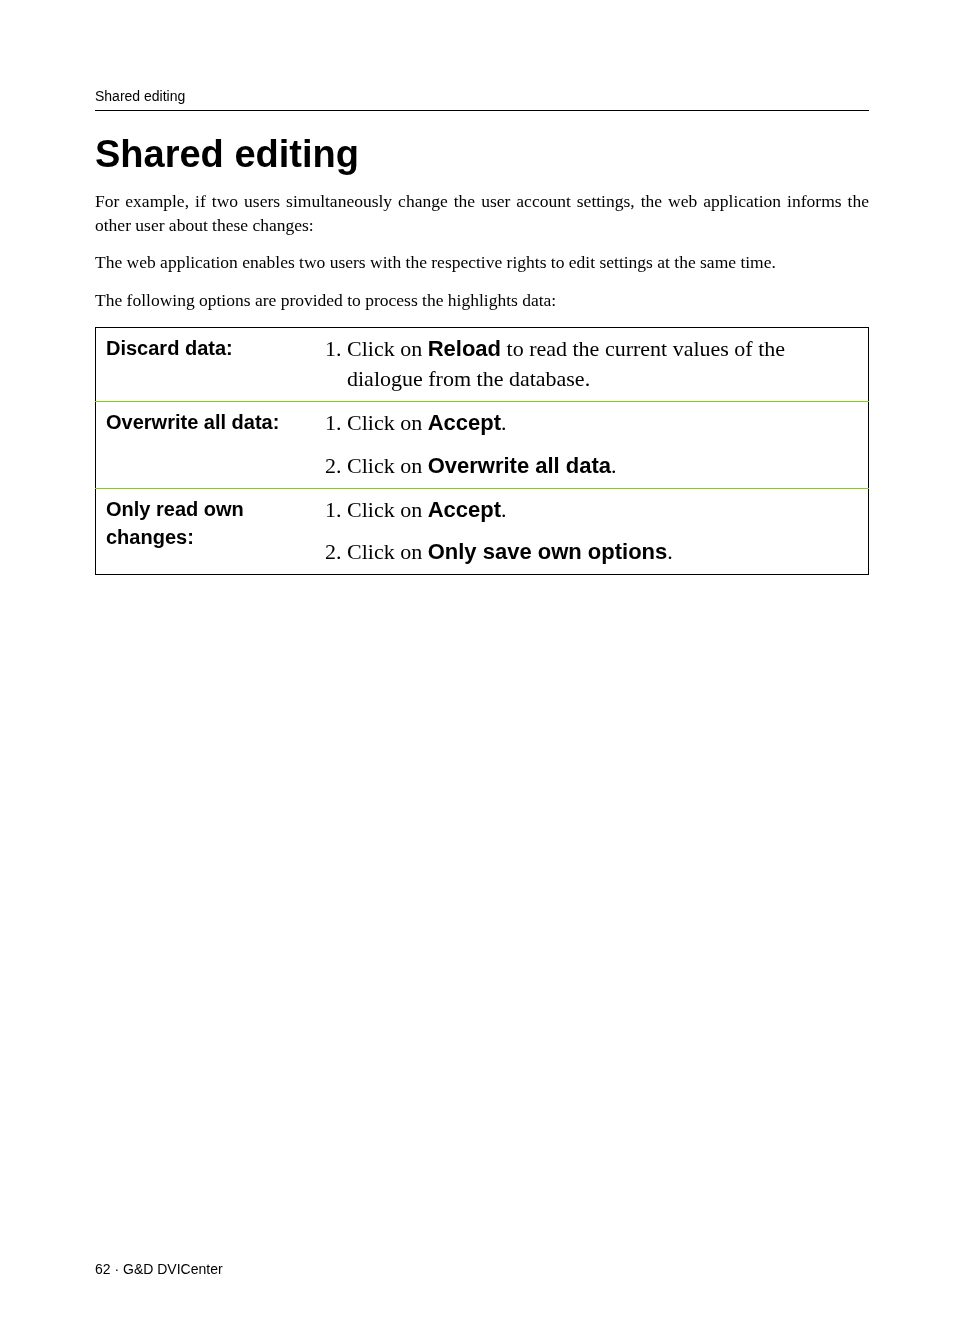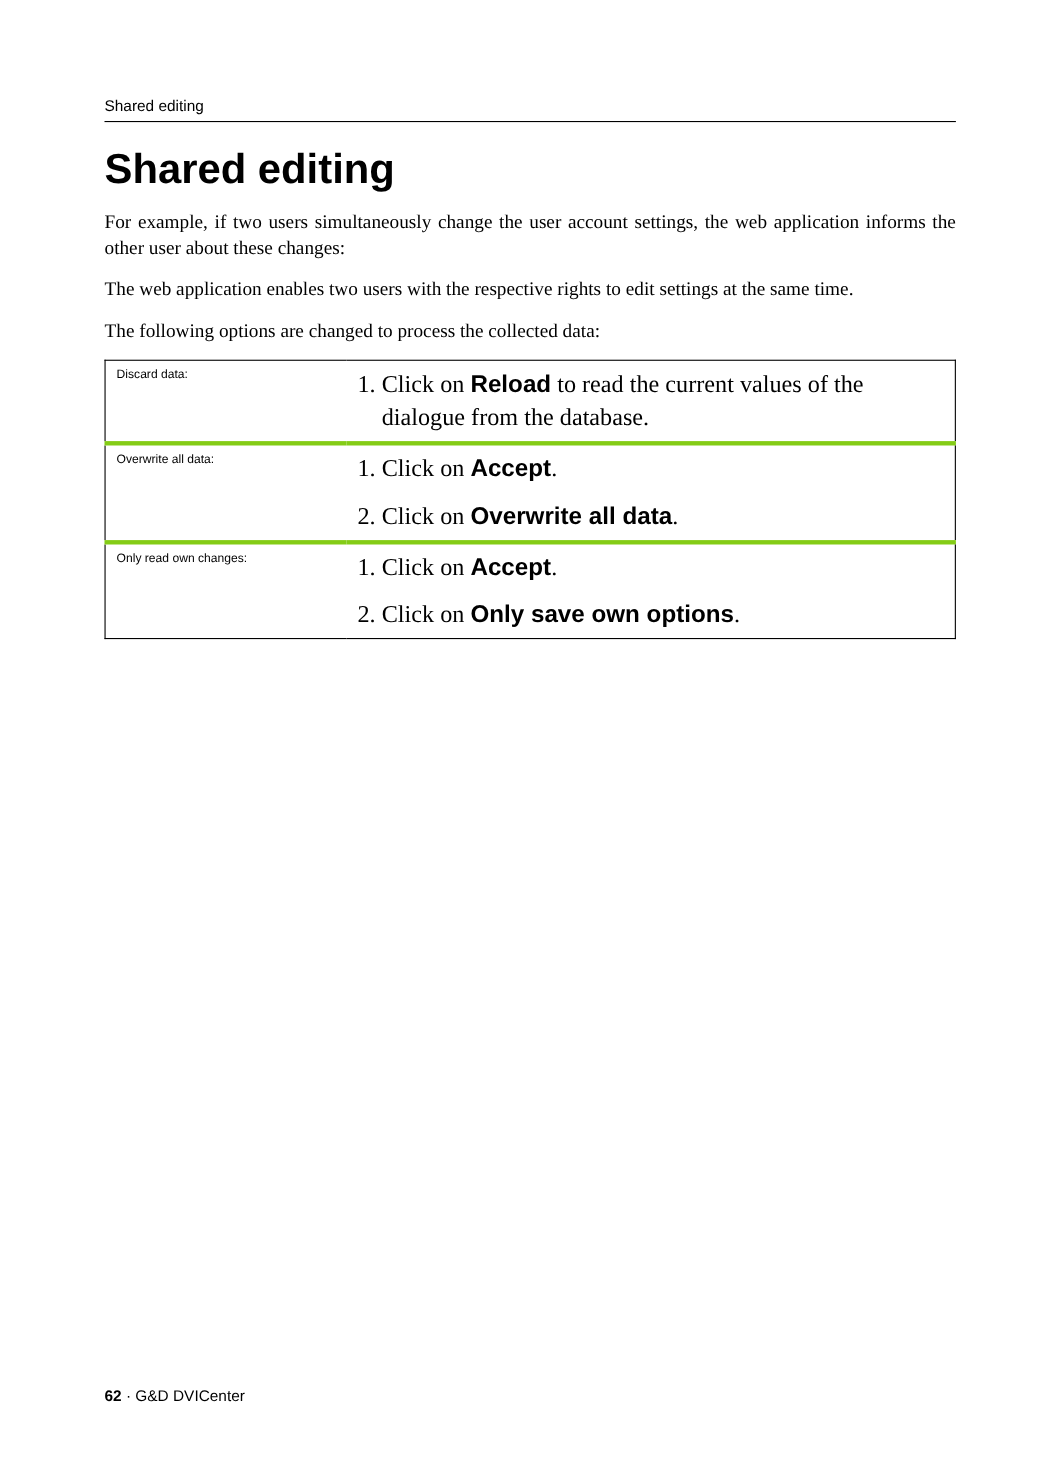--- a/index.html
+++ b/index.html
@@ -63,26 +63,26 @@
     border: 1.5px solid #000;
     margin-top: 6px;
   }
   table.options td {
     vertical-align: top;
     padding: 6px 10px 6px 10px;
     font-size: 22px;
     line-height: 1.4;
   }
   table.options tr.sep td {
-    border-top: 4px solid #84cc16;
+    border-top: 1px solid #84cc16;
   }
   table.options td.label {
     font-family: Arial, Helvetica, sans-serif;
-    font-weight: normal;
-    font-size: 11px;
+    font-weight: bold;
+    font-size: 20px;
     width: 205px;
     padding-right: 4px;
   }
   table.options td.value {
     font-family: Georgia, 'Times New Roman', serif;
   }
   ol.steps {
     list-style: none;
     padding: 0;
     margin: 0;
@@ -103,35 +103,35 @@
     margin-top: 12px;
   }
   .b { font-weight: bold; font-family: Arial, Helvetica, sans-serif; }
   .footer {
     position: absolute;
     bottom: 62px;
     left: 95px;
     font-family: Arial, Helvetica, sans-serif;
     font-size: 14px;
   }
-  .footer .pg { font-weight: bold; }
+  .footer .pg { font-weight: normal; }
 </style>
 </head>
 <body>
 
 <div class="page">
   <div class="running-header">Shared editing</div>
 
   <h1>Shared editing</h1>
 
   <p>For example, if two users simultaneously change the user account settings, the web application informs the other user about these changes:</p>
   <p>The web application enables two users with the respective rights to edit settings at the same time.</p>
 
 
-  <p>The following options are changed to process the collected data:</p>
+  <p>The following options are provided to process the highlights data:</p>
 
   <table class="options">
     <tbody>
         <tr>
       <td class="label">Discard data:</td>
       <td class="value">
         <ol class="steps">
           <li><span>Click on </span><span class="b">Reload</span><span> to read the current values of the dialogue from the database.</span></li>
         </ol>
       </td>

